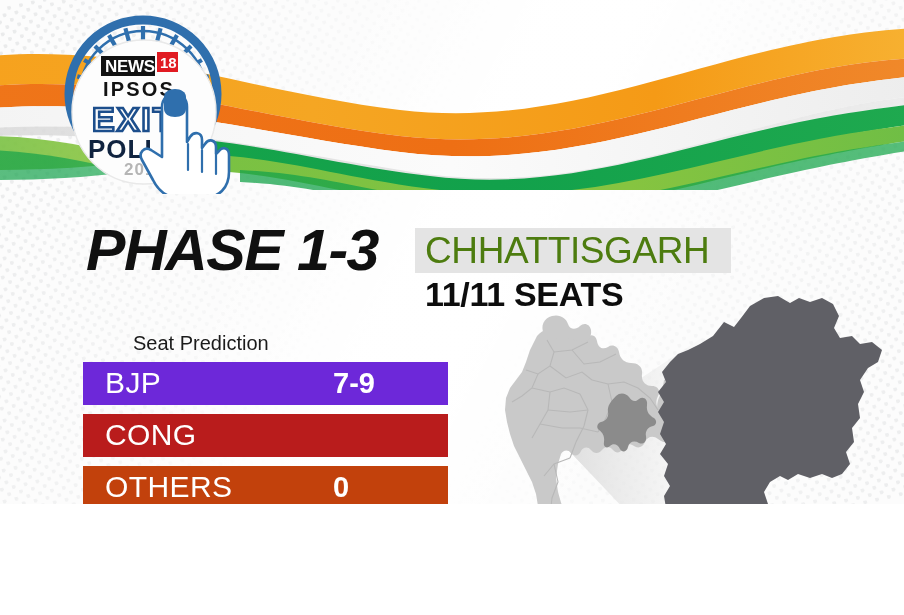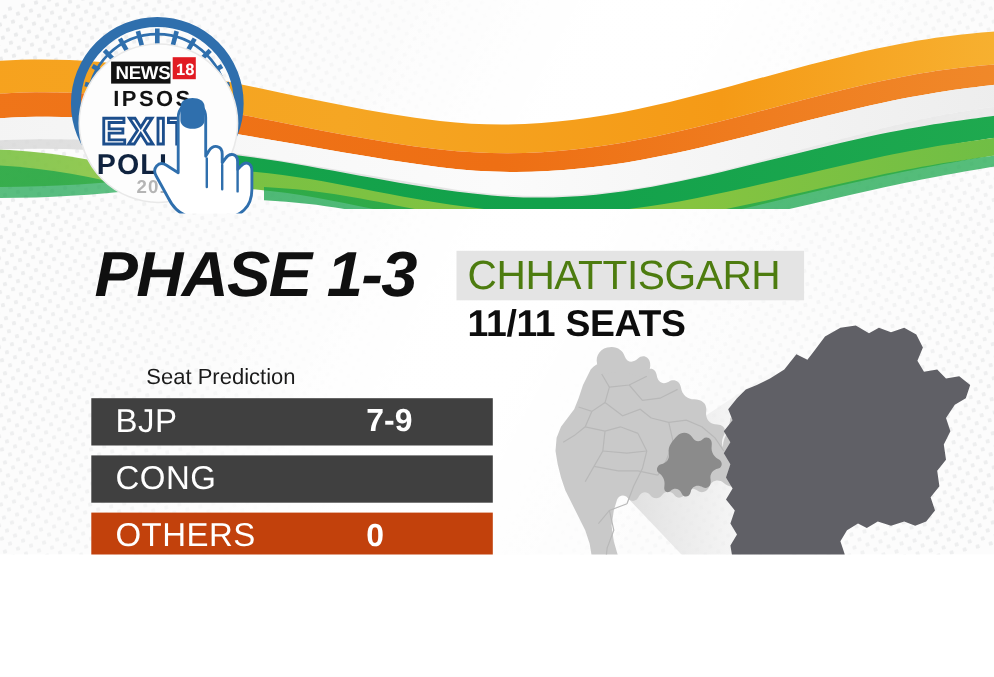--- a/index.html
+++ b/index.html
@@ -217,26 +217,26 @@
 
   <div class="head-band"></div>
   <div class="phase">PHASE 1-3</div>
   <div class="state">CHHATTISGARH</div>
   <div class="seats">11/11 SEATS</div>
 
   <div class="sp-label">Seat Prediction</div>
 
   <div class="bars">
 
-    <div class="bar" style="background:#404040">
+    <div class="bar" style="background:#6d28d9">
       <span class="pname">BJP</span>
       <span class="pval">7-9</span>
     </div>
 
-    <div class="bar" style="background:#404040">
+    <div class="bar" style="background:#b91c1c">
       <span class="pname">CONG</span>
     </div>
 
     <div class="bar" style="background:#c2410c">
       <span class="pname">OTHERS</span>
       <span class="pval">0</span>
     </div>
 
   </div>
 

